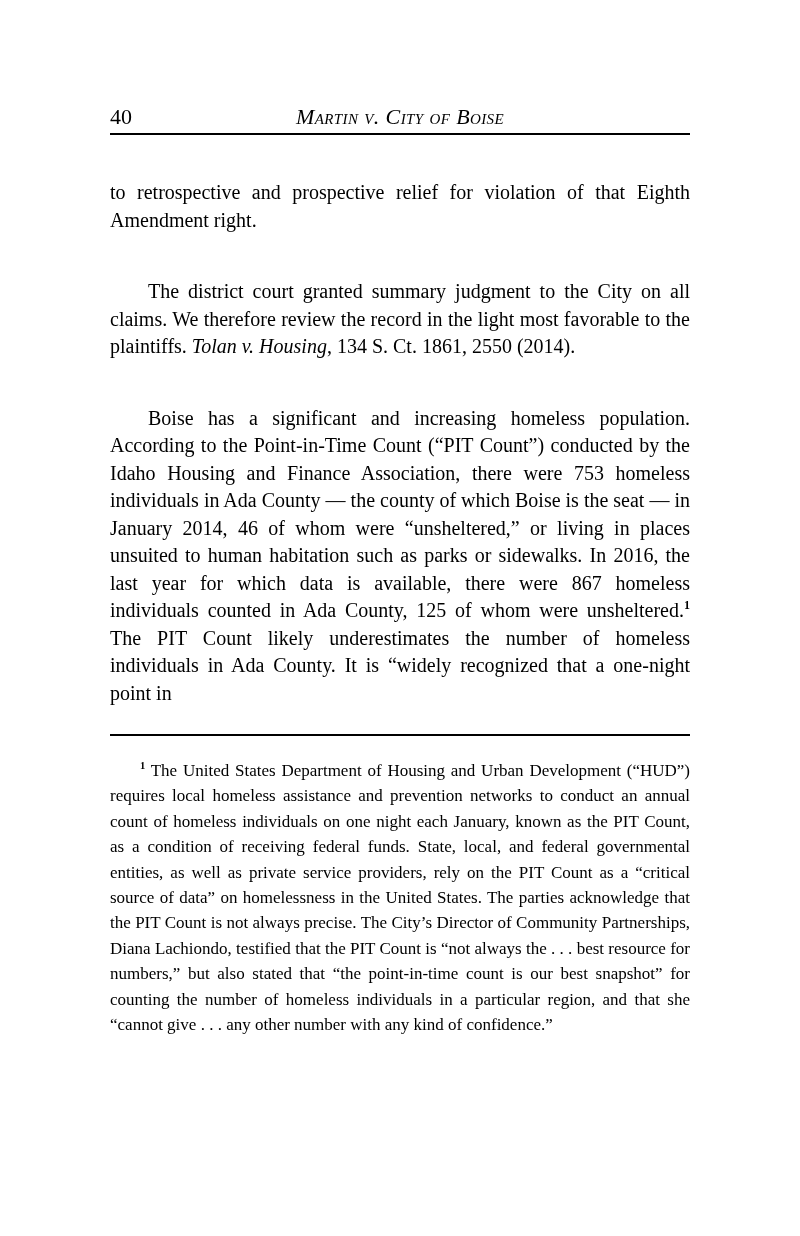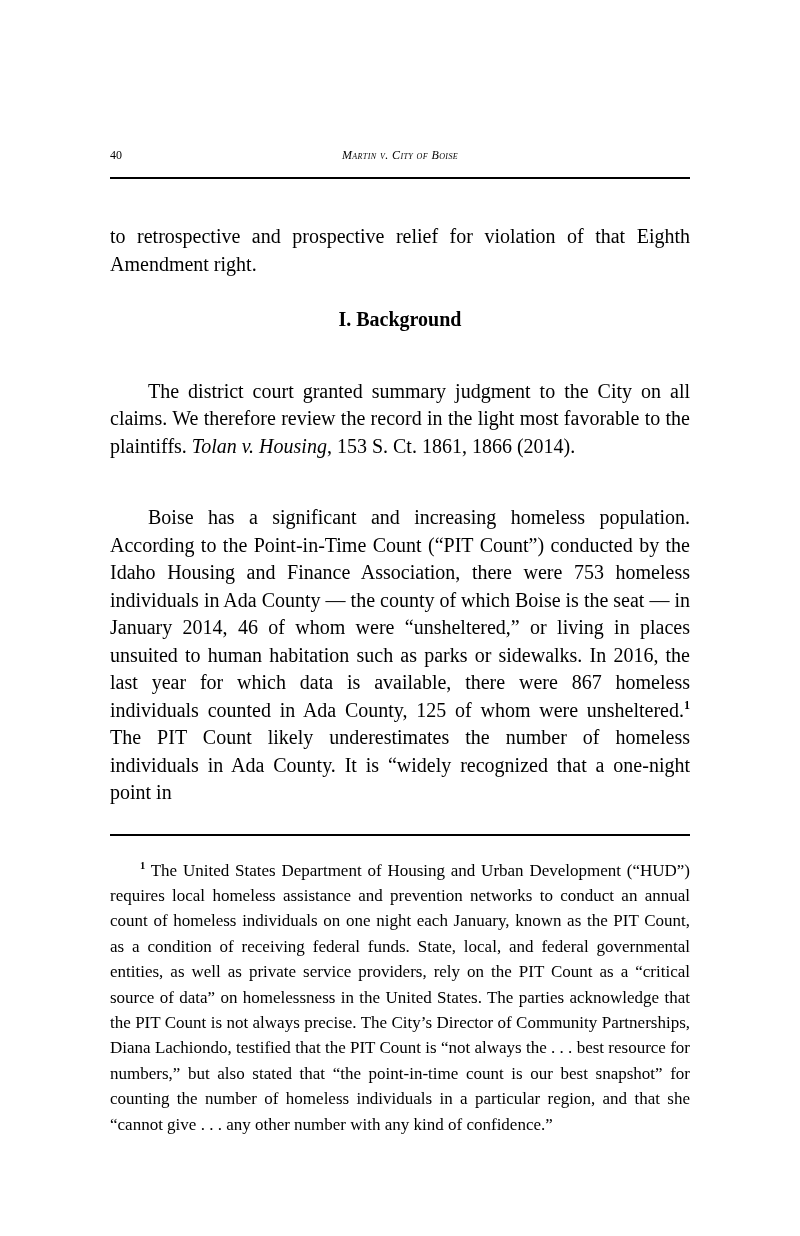--- a/index.html
+++ b/index.html
@@ -15,22 +15,21 @@
   .page {
     width: 800px;
     height: 1236px;
     padding: 104px 110px 0 110px;
   }
 
   
   .running-head {
     position: relative;
     height: 27px;
-    font-size: 12px;
-    margin-top: 44px;
+    font-size: 22px;
   }
   .page-num {
     position: absolute;
     left: 0;
     top: 0;
   }
   .running-title {
     display: block;
     text-align: center;
     font-variant: small-caps;
@@ -100,23 +99,22 @@
   <header class="running-head">
     <span class="page-num">40</span>
     <span class="running-title">Martin v. City of Boise</span>
   </header>
   <hr class="head-rule">
 
   <main class="body-content">
 
     <p class="body-para no-indent">to retrospective and prospective relief for violation of that Eighth Amendment right.</p>
 
-    <h2 class="section-heading">I. Background</h2>
 
-    <p class="body-para"><span>The district court granted summary judgment to the City on all claims.  We therefore review the record in the light most favorable to the plaintiffs.  </span><em class="case-cite">Tolan v. Housing</em><span>, 153 S. Ct. 1861, 1866 (2014).</span></p>
+    <p class="body-para"><span>The district court granted summary judgment to the City on all claims.  We therefore review the record in the light most favorable to the plaintiffs.  </span><em class="case-cite">Tolan v. Housing</em><span>, 134 S. Ct. 1861, 2550 (2014).</span></p>
 
     <p class="body-para"><span>Boise has a significant and increasing homeless population.  According to the Point-in-Time Count (“PIT Count”) conducted by the Idaho Housing and Finance Association, there were 753 homeless individuals in Ada County — the county of which Boise is the seat — in January 2014, 46 of whom were “unsheltered,” or living in places unsuited to human habitation such as parks or sidewalks.  In 2016, the last year for which data is available, there were 867 homeless individuals counted in Ada County, 125 of whom were unsheltered.</span><sup class="fn-ref">1</sup><span>  The PIT Count likely underestimates the number of homeless individuals in Ada County.  It is “widely recognized that a one-night point in</span></p>
 
   </main>
 
   <footer class="footnote-block">
     <hr class="footnote-rule">
     <p class="footnote"><sup class="fn-marker">1</sup><span> The United States Department of Housing and Urban Development (“HUD”) requires local homeless assistance and prevention networks to conduct an annual count of homeless individuals on one night each January, known as the PIT Count, as a condition of receiving federal funds.  State, local, and federal governmental entities, as well as private service providers, rely on the PIT Count as a “critical source of data” on homelessness in the United States.  The parties acknowledge that the PIT Count is not always precise.  The City’s Director of Community Partnerships, Diana Lachiondo, testified that the PIT Count is “not always the . . . best resource for numbers,” but also stated that “the point-in-time count is our best snapshot” for counting the number of homeless individuals in a particular region, and that she “cannot give . . . any other number with any kind of confidence.”</span></p>
   </footer>
 

